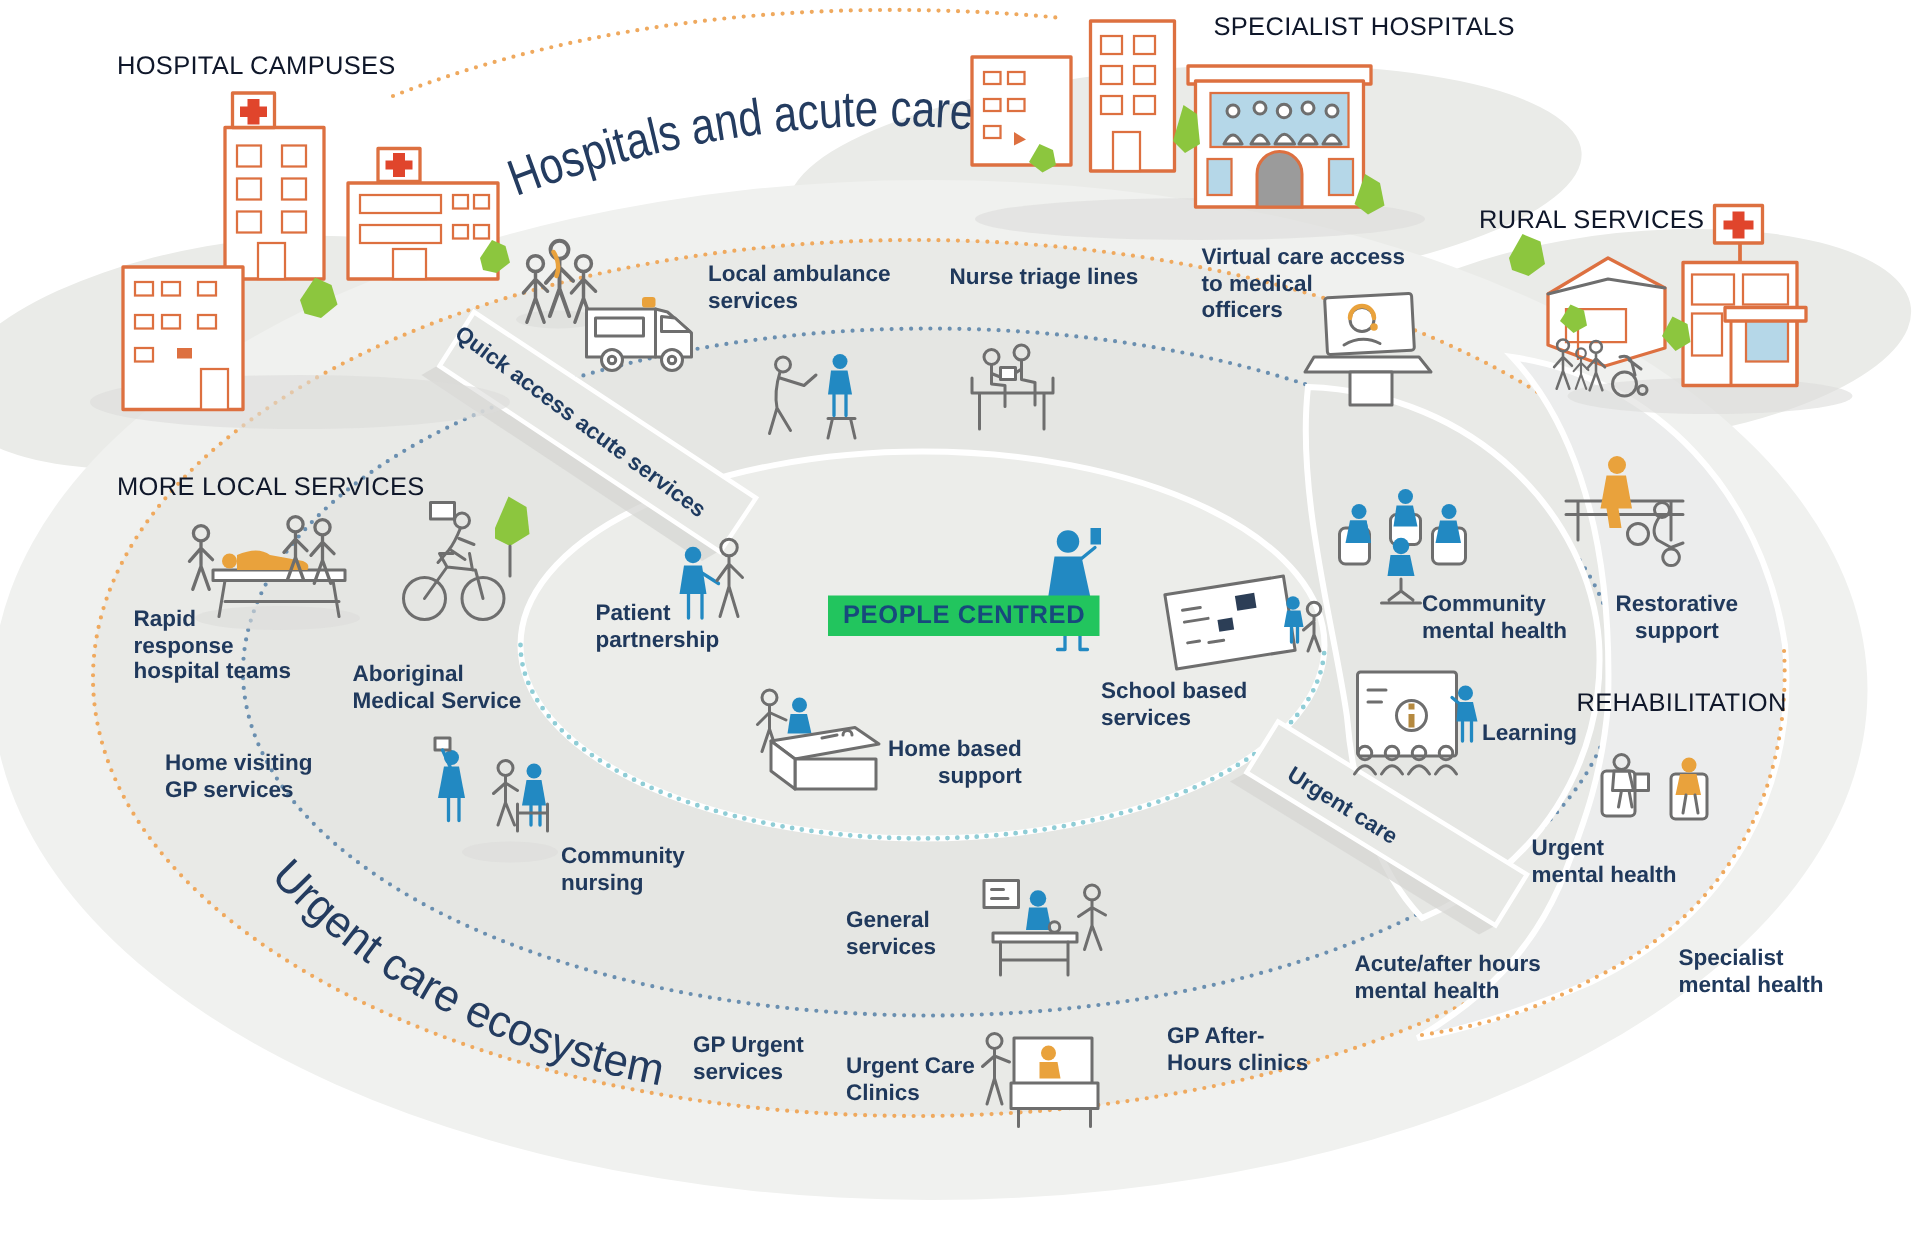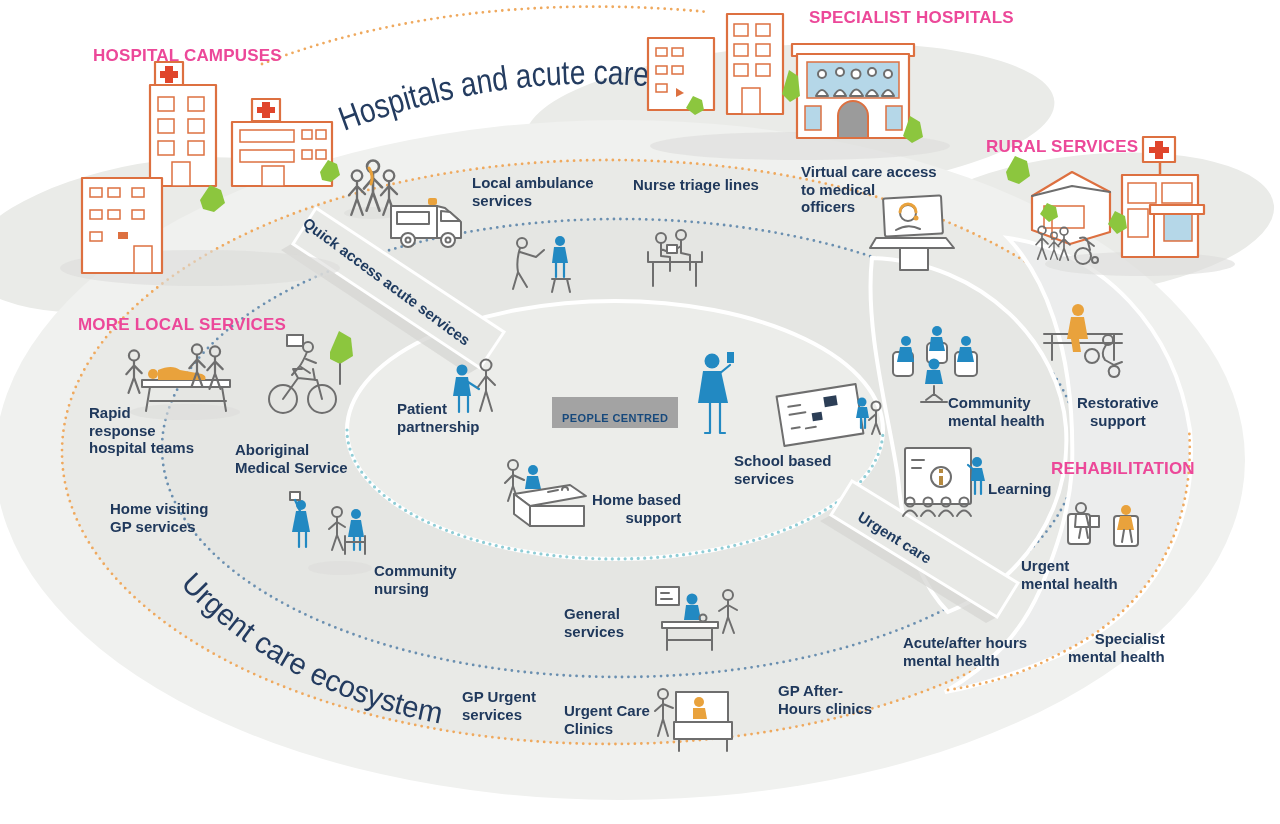--- a/index.html
+++ b/index.html
@@ -26,26 +26,26 @@
   .blk{stroke:#2289c2;fill:none;stroke-width:2.2;stroke-linecap:round;}
   .or{fill:#e9a23c;stroke:none;}
   .ork{stroke:#e9a23c;fill:none;stroke-width:3;stroke-linecap:round;}
   .bld{fill:#ffffff;stroke:#dd7040;stroke-width:2.2;stroke-linejoin:round;}
   .bldw{fill:#ffffff;stroke:#dd7040;stroke-width:1.5;}
   .bwin{fill:#b5d7e8;stroke:#dd7040;stroke-width:1.5;}
   .grn{fill:#8cc63e;stroke:none;}
   .red{fill:#e0452c;stroke:none;}
   .curvet{fill:#243c60;font-family:"Liberation Sans",sans-serif;}
   
-  .hdr{position:absolute;color:#ec4899;font-weight:700;font-size:17px;letter-spacing:.2px;
+  .hdr{position:absolute;color:#0f172a;font-weight:400;font-size:17px;letter-spacing:.2px;
        white-space:pre-line;line-height:1.15;}
   .lbl{position:absolute;color:#20395c;font-weight:700;font-size:15px;line-height:1.18;
        white-space:pre-line;}
-  .pc{position:absolute;left:552px;top:397px;background:#a3a3a3;color:#17497c;font-weight:700;
-      font-size:11px;letter-spacing:.4px;padding:15px 10px 4px;}
+  .pc{position:absolute;left:552px;top:397px;background:#22c55e;color:#17497c;font-weight:700;
+      font-size:17px;letter-spacing:.4px;padding:3px 10px 4px;}
   .wtxt{position:absolute;color:#1e3a5f;font-weight:700;font-size:15px;white-space:nowrap;
         transform-origin:0 0;}
   .wtxt.qa{left:310px;top:214px;transform:rotate(36.5deg);}
   .wtxt.uc{left:864px;top:508px;transform:rotate(32deg);}
 </style>
 </head>
 <body>
 
 <div class="stage">
 
@@ -396,21 +396,21 @@
     <path class="sk" d="M663,699 v20 M663,704 l10,4 M663,704 l-8,7 M663,719 l-5,17 M663,719 l5,17"></path>
     <rect class="skf" x="676" y="692" width="52" height="32"></rect>
     <circle class="or" cx="699" cy="702" r="5"></circle>
     <path class="or" d="M693,708 h12 l2,11 h-14 z"></path>
     <rect class="skf" x="674" y="722" width="58" height="17"></rect>
     <path class="sk" d="M679,739 v12 M727,739 v12"></path>
   </g>
 
 </svg>
 
-<div class="hdr" style="left:93px;top:34px;margin-top:12px;">HOSPITAL CAMPUSES</div>
+<div class="hdr" style="left:78px;top:34px;">HOSPITAL CAMPUSES</div>
 <div class="hdr" style="left:809px;top:8px;">SPECIALIST HOSPITALS</div>
 <div class="hdr" style="left:986px;top:137px;">RURAL SERVICES</div>
 <div class="hdr" style="left:78px;top:315px;">MORE LOCAL SERVICES</div>
 <div class="hdr" style="left:1051px;top:459px;">REHABILITATION</div>
 
 <div class="lbl" style="left:472px;top:174px;">Local ambulance
 services</div>
 <div class="lbl" style="left:633px;top:176px;">Nurse triage lines</div>
 <div class="lbl" style="left:801px;top:163px;">Virtual care access
 to medical
@@ -430,21 +430,21 @@
 support</div>
 <div class="lbl" style="left:734px;top:452px;">School based
 services</div>
 <div class="lbl" style="left:948px;top:394px;">Community
 mental health</div>
 <div class="lbl" style="left:1077px;top:394px;text-align:center;">Restorative
 support</div>
 <div class="lbl" style="left:988px;top:480px;">Learning</div>
 <div class="lbl" style="left:1021px;top:557px;">Urgent
 mental health</div>
-<div class="lbl" style="left:1068px;top:630px;text-align:right;">Specialist
+<div class="lbl" style="left:1119px;top:630px;">Specialist
 mental health</div>
 <div class="lbl" style="left:903px;top:634px;">Acute/after hours
 mental health</div>
 <div class="lbl" style="left:778px;top:682px;">GP After-
 Hours clinics</div>
 <div class="lbl" style="left:564px;top:702px;">Urgent Care
 Clinics</div>
 <div class="lbl" style="left:462px;top:688px;">GP Urgent
 services</div>
 <div class="lbl" style="left:564px;top:605px;">General

